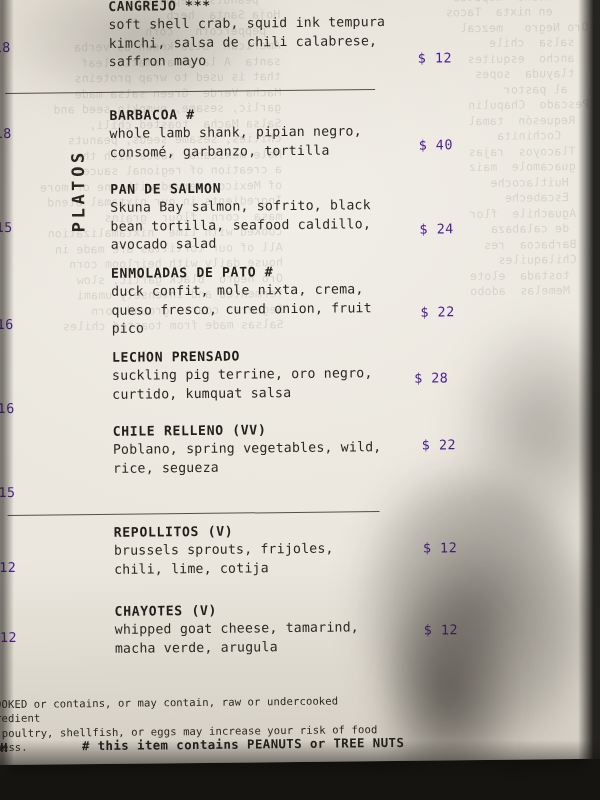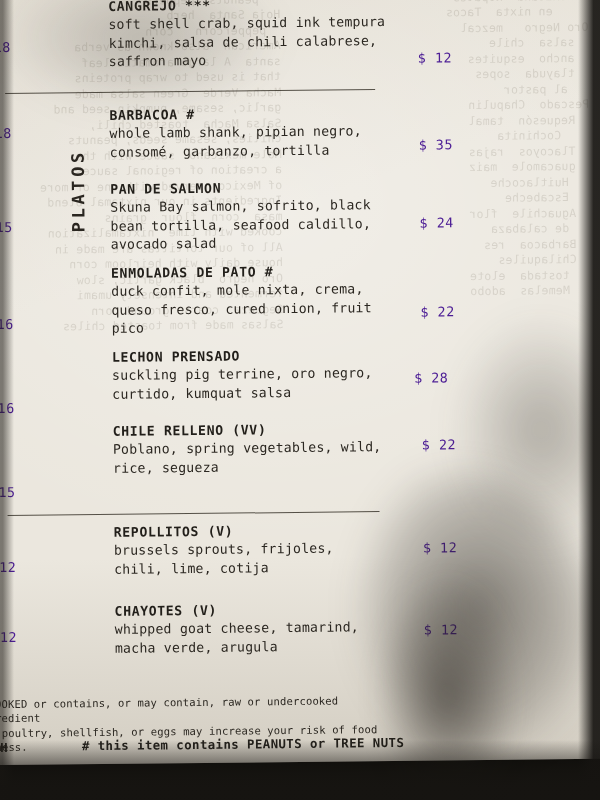--- a/index.html
+++ b/index.html
@@ -282,30 +282,30 @@
       </div>
       <div class="price left" style="top:65px;">$ 18</div>
       <div class="price" style="left:455px; top:80px;">$ 12</div>
 
       <div class="item" style="left:146px; top:134px;">
         <div class="name">BARBACOA #</div>
         <div class="desc">whole lamb shank, pipian negro,
 consomé, garbanzo, tortilla</div>
       </div>
       <div class="price left" style="top:151px;">$ 18</div>
-      <div class="price" style="left:455px; top:167px;">$ 35</div>
+      <div class="price" style="left:455px; top:167px;">$ 40</div>
 
       <div class="item" style="left:146px; top:208px;">
         <div class="name">PAN DE SALMON</div>
         <div class="desc">Skuna Bay salmon, sofrito, black
 bean tortilla, seafood caldillo,
 avocado salad</div>
       </div>
       <div class="price left" style="top:245px;">$ 15</div>
-      <div class="price" style="left:455px; top:245px;">$ 24</div>
+      <div class="price" style="left:455px; top:251px;">$ 24</div>
 
       <div class="item" style="left:146px; top:292px;">
         <div class="name">ENMOLADAS DE PATO #</div>
         <div class="desc">duck confit, mole nixta, crema,
 queso fresco, cured onion, fruit
 pico</div>
       </div>
       <div class="price left" style="top:342px;">$ 16</div>
       <div class="price" style="left:455px; top:334px;">$ 22</div>
 

